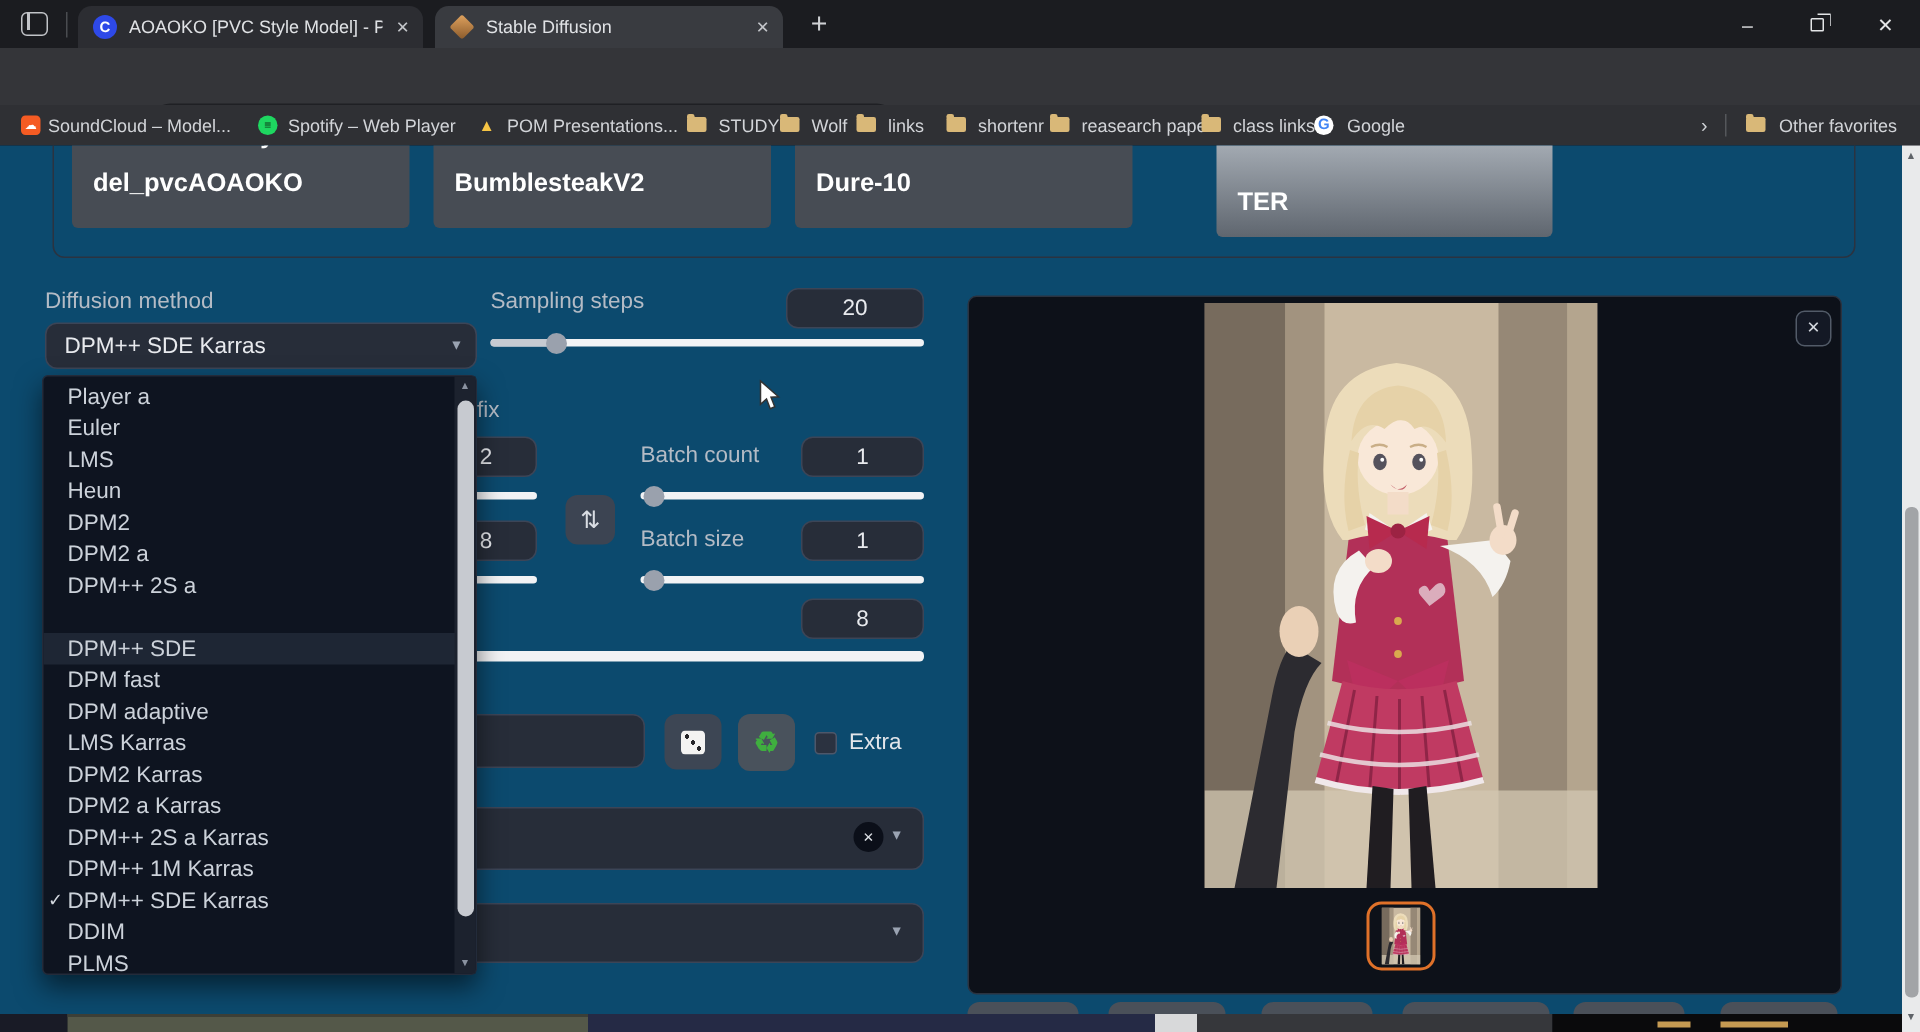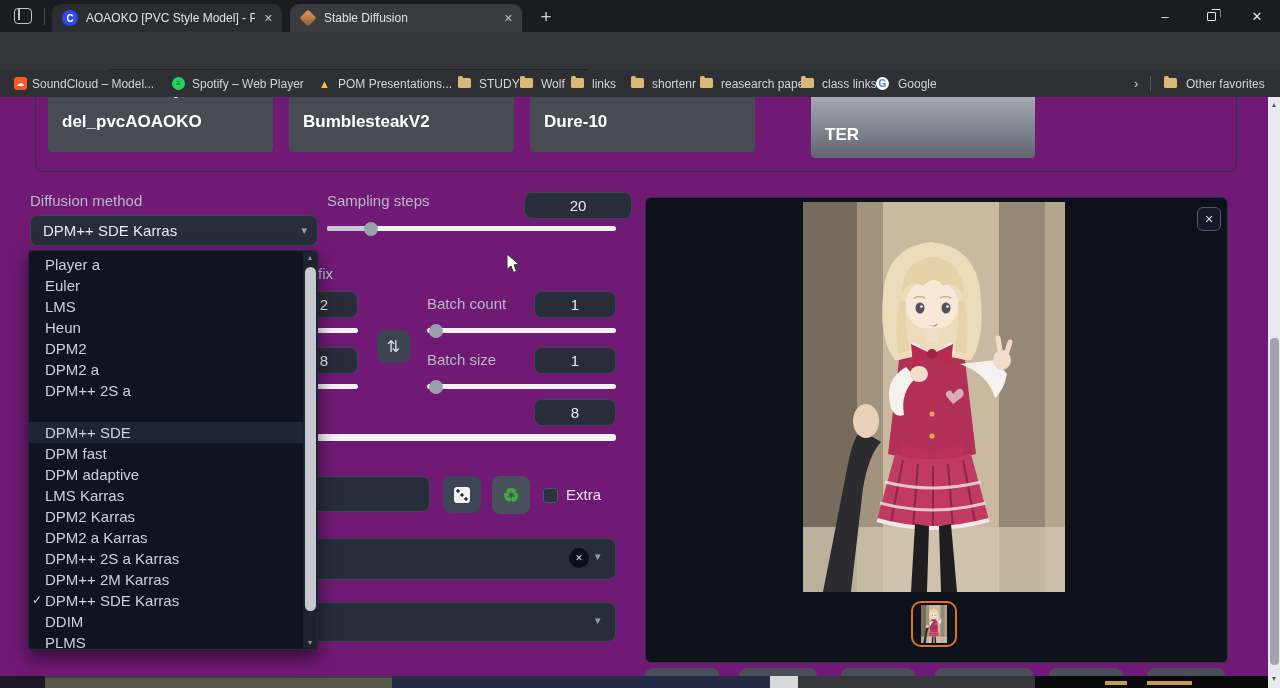--- a/index.html
+++ b/index.html
@@ -40,21 +40,21 @@
 
   .bookbar { left:0; top:70px; width:1280px; height:27px; background:#2f3034; }
   .bm-label { top:7px; font-size:12px; color:#d2d4d8; white-space:nowrap; }
   .folder { top:8px; width:13px; height:10px; background:#d9b878; border-radius:1.5px; }
   .folder:before { content:""; position:absolute; left:0; top:-2px; width:5px; height:3px; background:#d9b878; border-radius:1.5px 1.5px 0 0; }
   .bm-ico { top:7px; width:13px; height:13px; border-radius:3px; display:flex; align-items:center; justify-content:center; }
   .chev { left:1134px; top:6px; color:#cfd2d6; font-size:13px; }
   .bar-sep { left:1150px; top:6px; width:1px; height:15px; background:#55575b; }
 
   
-  .page { left:0; top:97px; width:1268px; height:579px; background:#701a75; overflow:hidden; }
+  .page { left:0; top:97px; width:1268px; height:579px; background:#0c4a6e; overflow:hidden; }
   .topsec { left:35px; top:-28px; width:1202px; height:103px; border:1px solid #2b3340; border-radius:8px; }
   .card { top:-12px; height:67px; background:#474c54; border-radius:4px; color:#fff; font-weight:bold; font-size:17px; }
   .card div { position:absolute; left:14px; white-space:nowrap; }
   .card-ter { top:-6px !important; background:linear-gradient(#a9b0b8,#5f666f);margin-left:40px; }
   .lbl { font-size:15px; color:#b4bbc5; white-space:nowrap; }
   .inputbox { background:#272d39; border:1px solid #3c4557; border-radius:8px; color:#e8eaee; font-size:15px; }
   .valbox { text-align:center; line-height:25px; height:27px; }
   .track { background:#f2f3f5; border-radius:3px; }
   .fill { background:#c6cad1; border-radius:3px; }
   .thumbdot { width:14px; height:14px; border-radius:50%; background:#9aa1ad; top:-4px; }
@@ -247,21 +247,21 @@
     <div style="top:34px">TER</div>
   </div>
 
   <div class="a lbl" style="left:30px;top:95px">Diffusion method</div>
   <div class="a inputbox select">
     <span>DPM++ SDE Karras</span>
     <span class="a caret" style="right:10px;top:0">▾</span>
   </div>
 
   <div class="a lbl" style="left:327px;top:95px">Sampling steps</div>
-  <div class="a inputbox valbox" style="left:524px;top:95px;width:108px">20</div>
+  <div class="a inputbox valbox" style="left:524px;top:95px;width:92px">20</div>
   <div class="a track" style="left:327px;top:129px;width:289px;height:5px">
     <div class="a fill" style="left:0;top:0;width:44px;height:5px"></div>
     <div class="a thumbdot" style="left:37px"></div>
   </div>
 
   <div class="a lbl" style="left:318px;top:168px">fix</div>
   <div class="a inputbox valbox" style="left:290px;top:194px;width:68px;z-index:1">2</div>
   <div class="a track" style="left:290px;top:231px;width:68px;height:5px;z-index:1"></div>
   <div class="a inputbox valbox" style="left:290px;top:250px;width:68px;z-index:1">8</div>
   <div class="a track" style="left:290px;top:287px;width:68px;height:5px;z-index:1"></div>
@@ -304,21 +304,21 @@
     <div class="a opt" style="top:87px">DPM2</div>
     <div class="a opt" style="top:108px">DPM2 a</div>
     <div class="a opt" style="top:129px">DPM++ 2S a</div>
     <div class="a opt hov" style="top:171px">DPM++ SDE</div>
     <div class="a opt" style="top:192px">DPM fast</div>
     <div class="a opt" style="top:213px">DPM adaptive</div>
     <div class="a opt" style="top:234px">LMS Karras</div>
     <div class="a opt" style="top:255px">DPM2 Karras</div>
     <div class="a opt" style="top:276px">DPM2 a Karras</div>
     <div class="a opt" style="top:297px">DPM++ 2S a Karras</div>
-    <div class="a opt" style="top:318px">DPM++ 2M Karras</div>
+    <div class="a opt" style="top:318px">DPM++ 1M Karras</div>
     <div class="a opt" style="top:339px">
       <span class="check">✓</span>
       <span>DPM++ SDE Karras</span>
     </div>
     <div class="a opt" style="top:360px">DDIM</div>
     <div class="a opt" style="top:381px">PLMS</div>
     <div class="a mscroll">
       <div class="a marrow" style="top:3px">▲</div>
       <div class="a mthumb"></div>
       <div class="a marrow" style="bottom:3px">▼</div>

